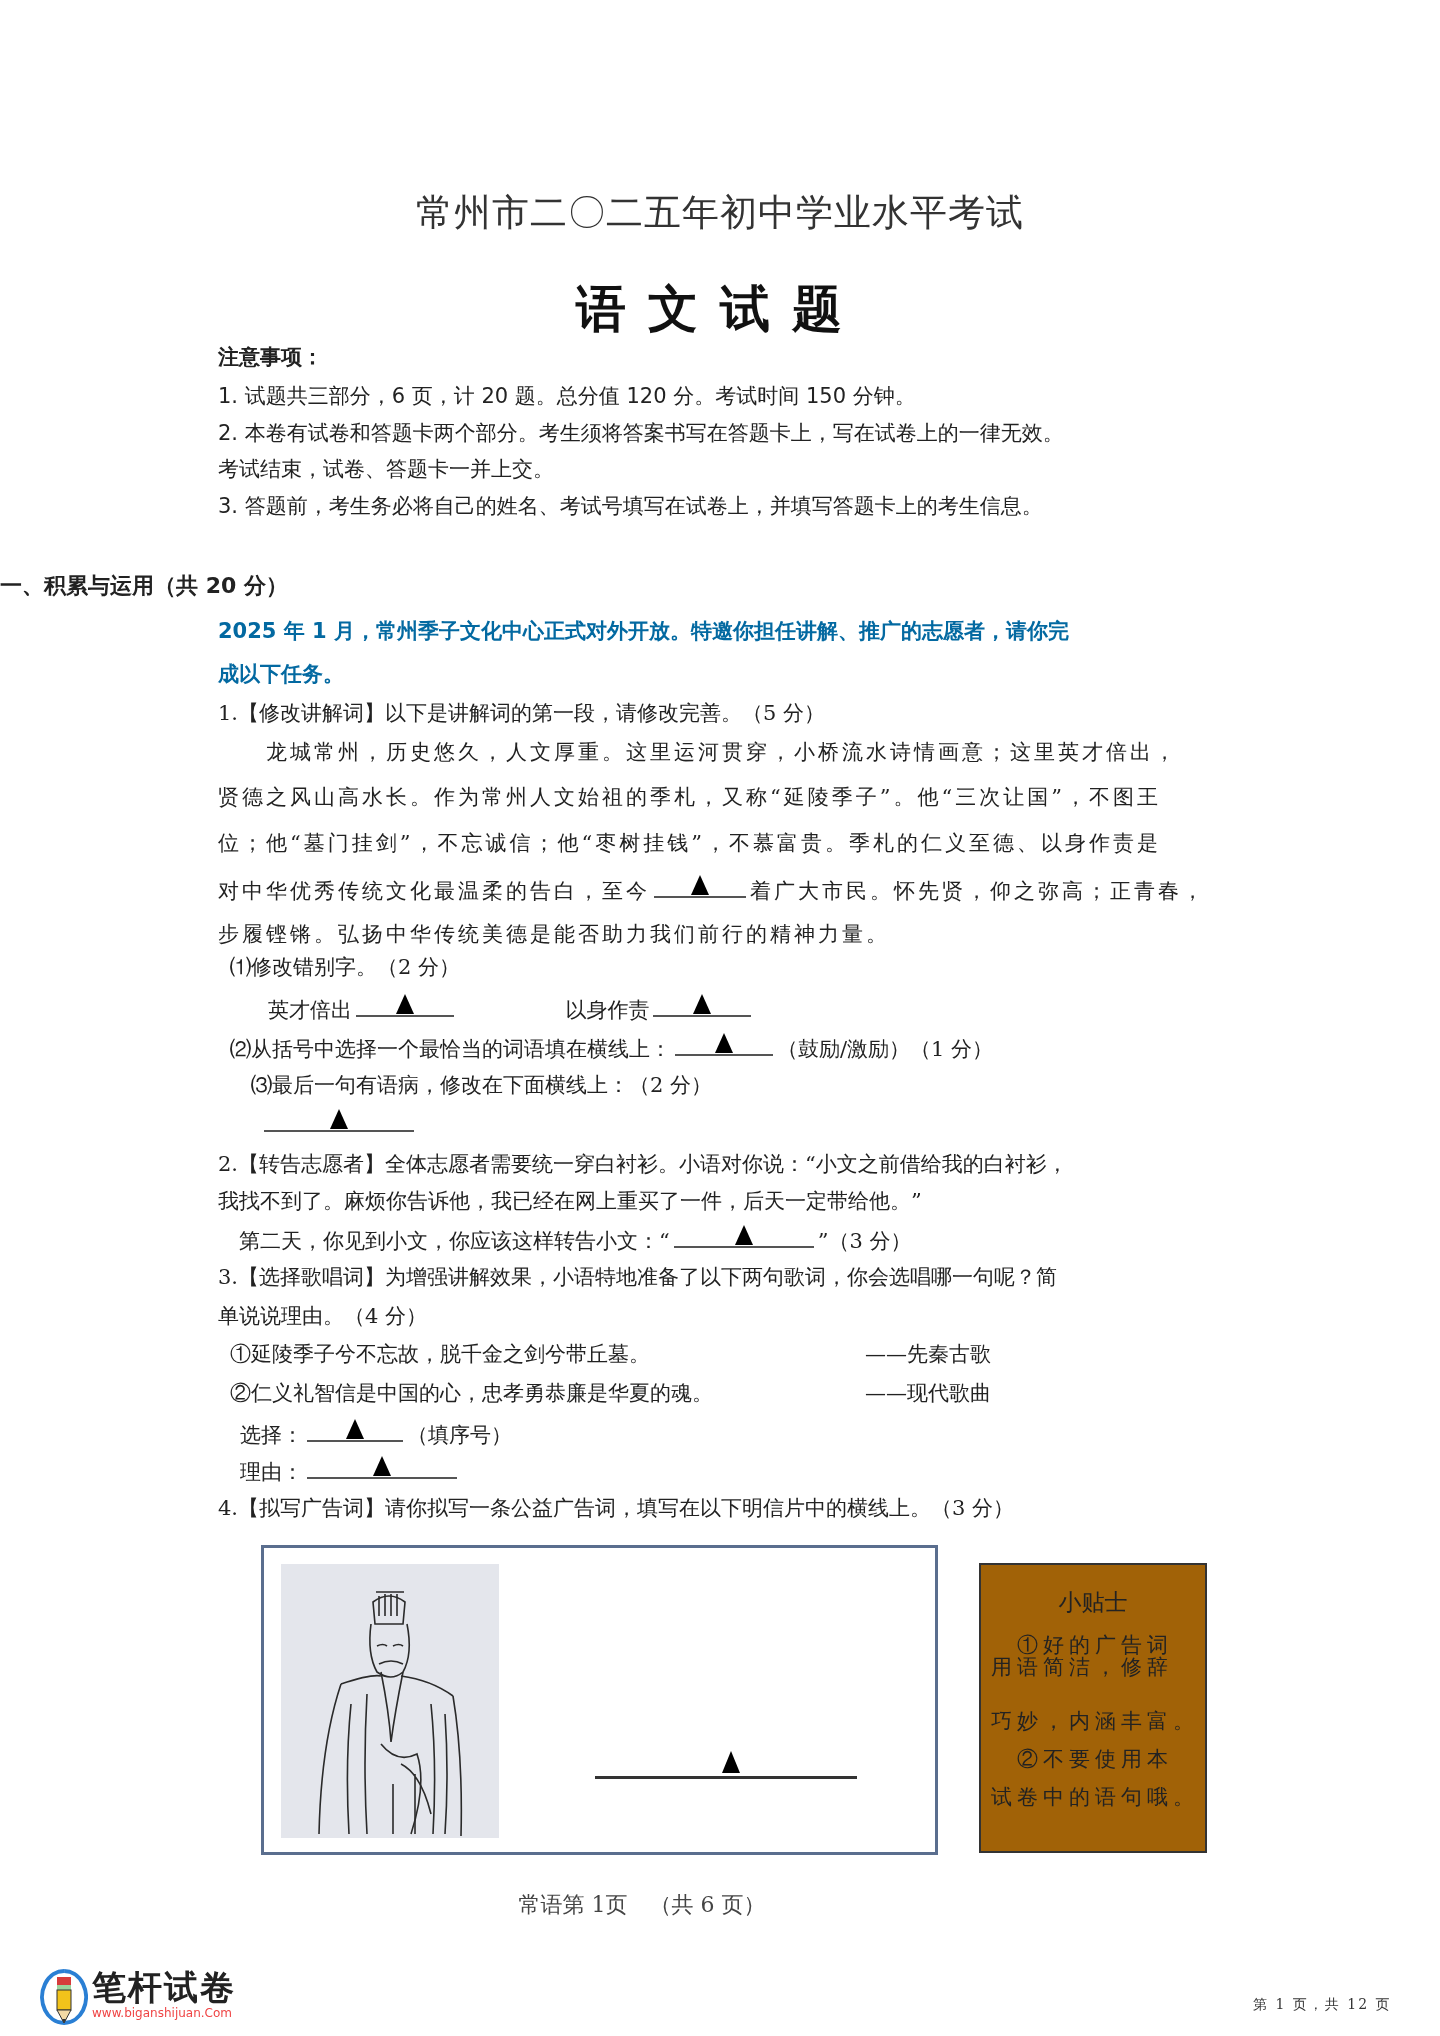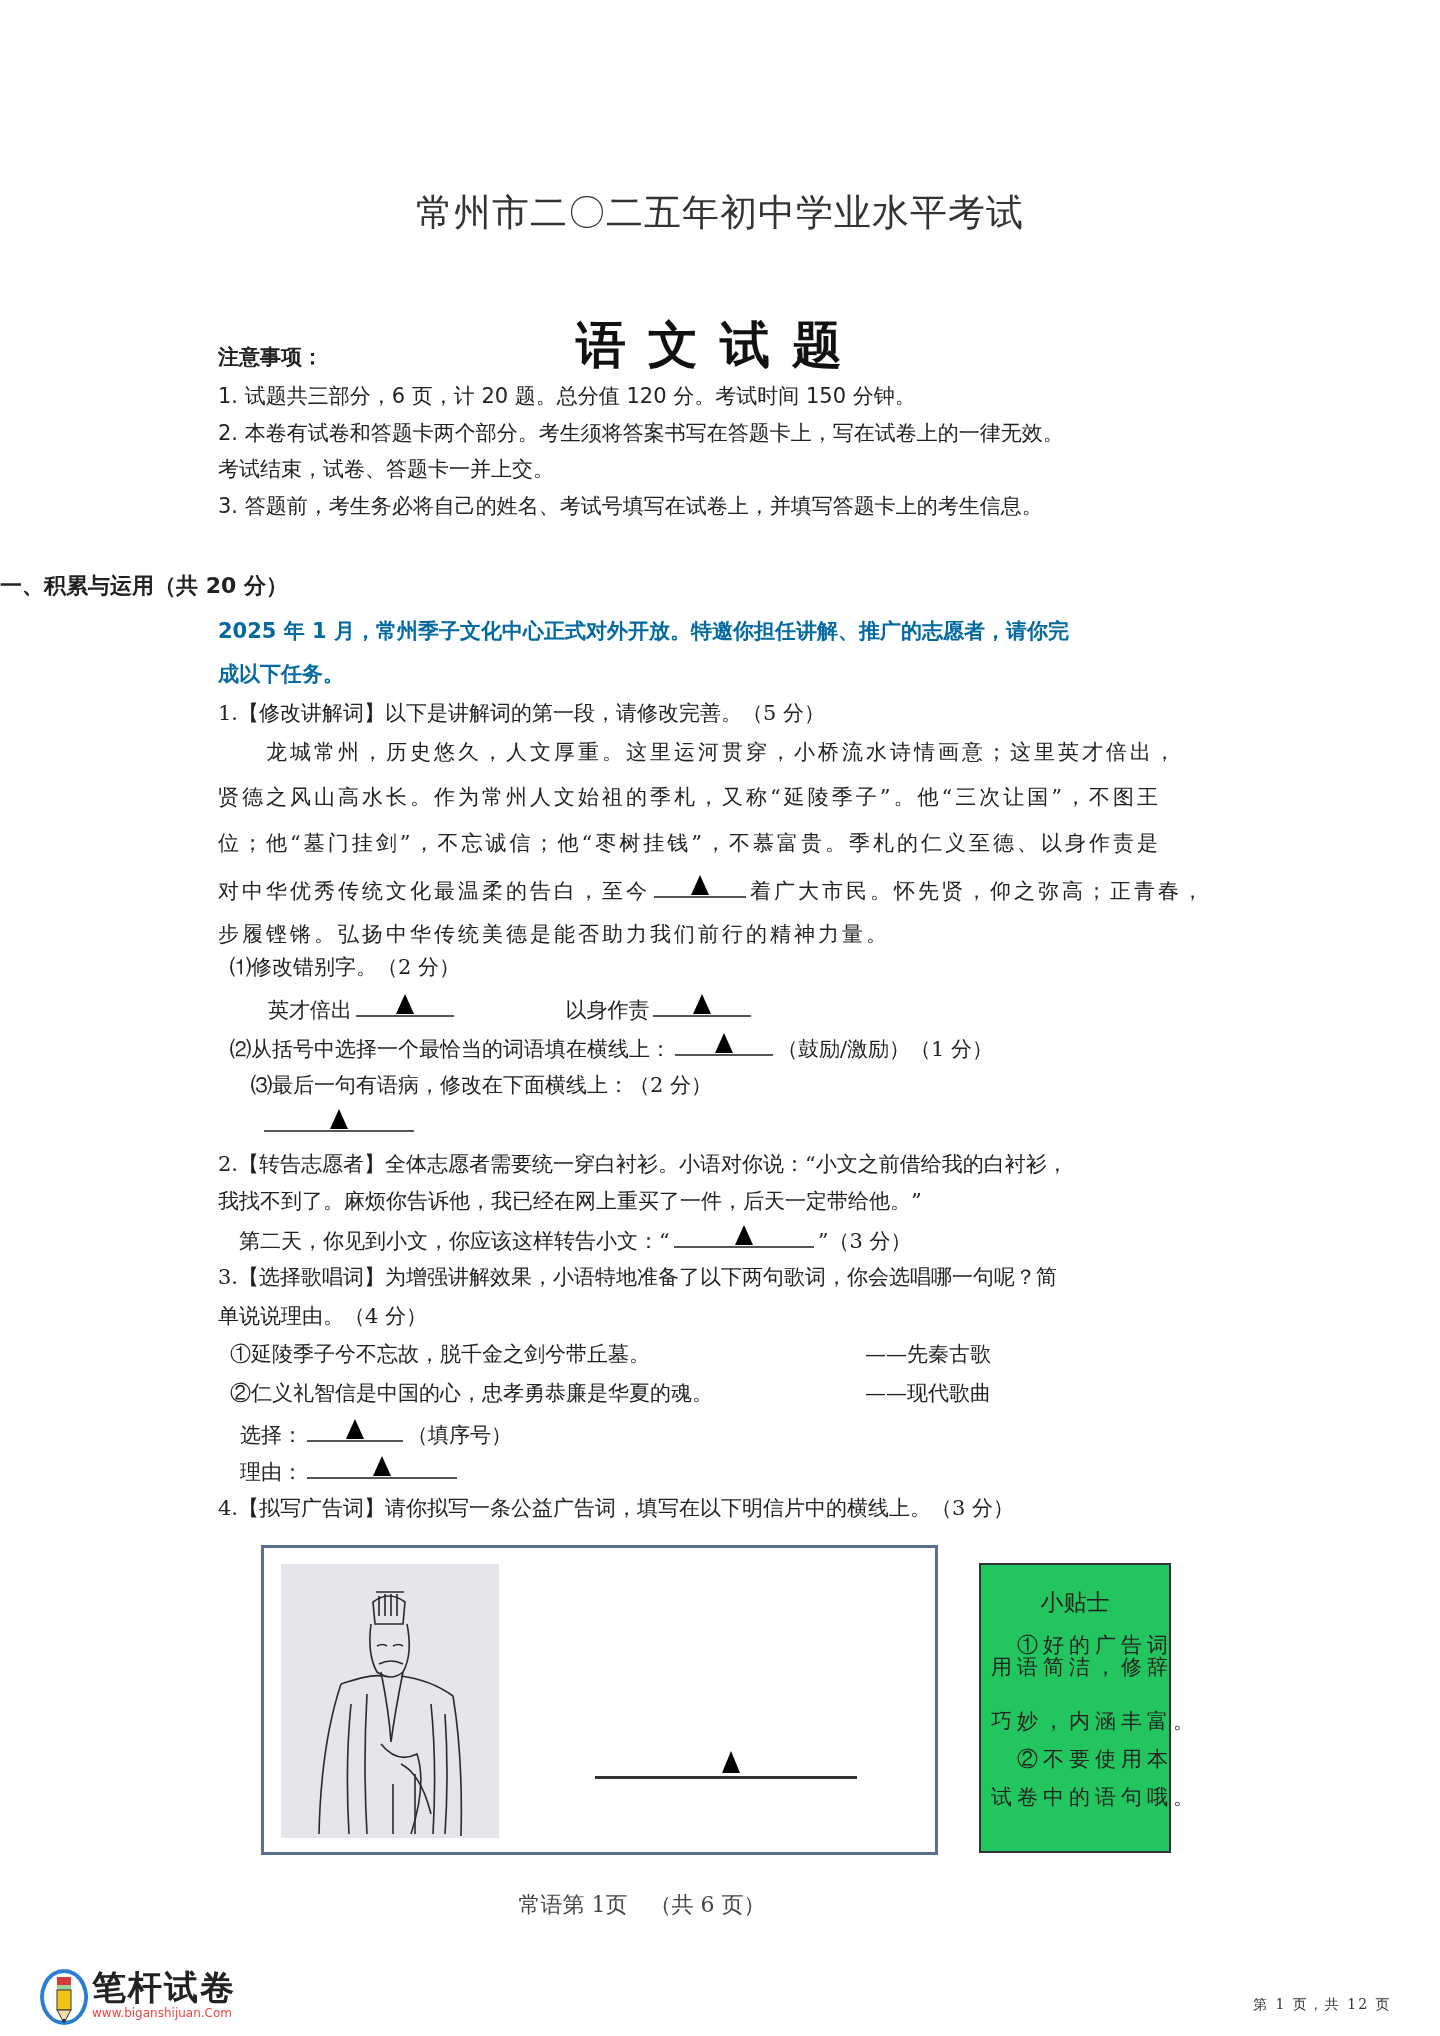--- a/index.html
+++ b/index.html
@@ -1,36 +1,36 @@
 <!DOCTYPE html>
 <html><head>
 <meta charset="utf-8">
 <style>
   html, body { margin:0; padding:0; background:#ffffff; }
   body { width:1440px; height:2036px; position:relative; overflow:hidden; color:#1a1a1a; }
   .abs { position:absolute; white-space:nowrap; }
   .sans { font-family:"DejaVu Sans", "Liberation Sans", sans-serif; }
   .serif { font-family:"DejaVu Serif", "Liberation Serif", serif; }
   .title { left:0; width:1440px; text-align:center; top:188px; font-size:37px; color:#333; letter-spacing:1px; }
-  .subtitle { left:0; width:1440px; text-align:center; top:276px; font-size:50px; font-weight:bold; letter-spacing:22px; color:#111;margin-top:36px; }
+  .subtitle { left:0; width:1440px; text-align:center; top:276px; font-size:50px; font-weight:bold; letter-spacing:22px; color:#111; }
   .note { left:218px; font-size:21px; color:#222; }
   .note-h { font-weight:bold; }
   .sec-head { left:0; width:1440px; text-align:left; font-size:22px; font-weight:bold; color:#222; }
   .intro { left:218px; font-size:21px; font-weight:bold; color:#0369a1; }
   .q { left:218px; font-size:21px; color:#222; }
   .passage { left:218px; font-size:21px; color:#222; letter-spacing:3px; }
   .blank { display:inline-block; position:relative; border-bottom:2px solid #555; height:22px; vertical-align:baseline; margin:0 4px; }
   .blank .tri { position:absolute; left:50%; bottom:1px; transform:translateX(-50%); width:0; height:0;
                 border-left:9px solid transparent; border-right:9px solid transparent; border-bottom:20px solid #000; }
   .postcard { left:261px; top:1545px; width:677px; height:310px; border:3px solid #5a6e8e; box-sizing:border-box; background:#fff; }
   .portrait { position:absolute; left:17px; top:16px; width:218px; height:274px; background:#e4e6ec; overflow:hidden; }
   .pc-welcome { position:absolute; left:302px; top:70px; font-size:30px; color:#333; }
   .pc-line { position:absolute; left:331px; top:228px; width:262px; border-bottom:3px solid #333; }
   .pc-tri { position:absolute; left:458px; top:203px; width:0; height:0; border-left:9px solid transparent; border-right:9px solid transparent; border-bottom:22px solid #000; }
-  .tips { left:979px; top:1563px; width:192px; height:290px; border:2px solid #333; box-sizing:border-box; background:#22c55e; }
+  .tips { left:979px; top:1563px; width:228px; height:290px; border:2px solid #333; box-sizing:border-box; background:#a16207; }
   .tips-title { position:absolute; left:0; width:100%; text-align:center; top:22px; font-size:23px; color:#222; }
   .tips-line { position:absolute; left:10px; font-size:21px; letter-spacing:5px; color:#222; }
   .footer { left:0; width:1284px; text-align:center; top:1890px; font-size:22px; color:#444; }
   .pageind { left:1253px; top:1996px; font-size:14px; color:#333; letter-spacing:2px; }
   .logo { left:40px; top:1967px; width:220px; height:60px; }
   .logo-text { position:absolute; left:52px; top:-2px; font-size:34px; font-weight:bold; color:#222; letter-spacing:2px; }
   .logo-url { position:absolute; left:52px; top:39px; font-size:12px; color:#ef4444; }
 </style>
 </head>
 <body>

